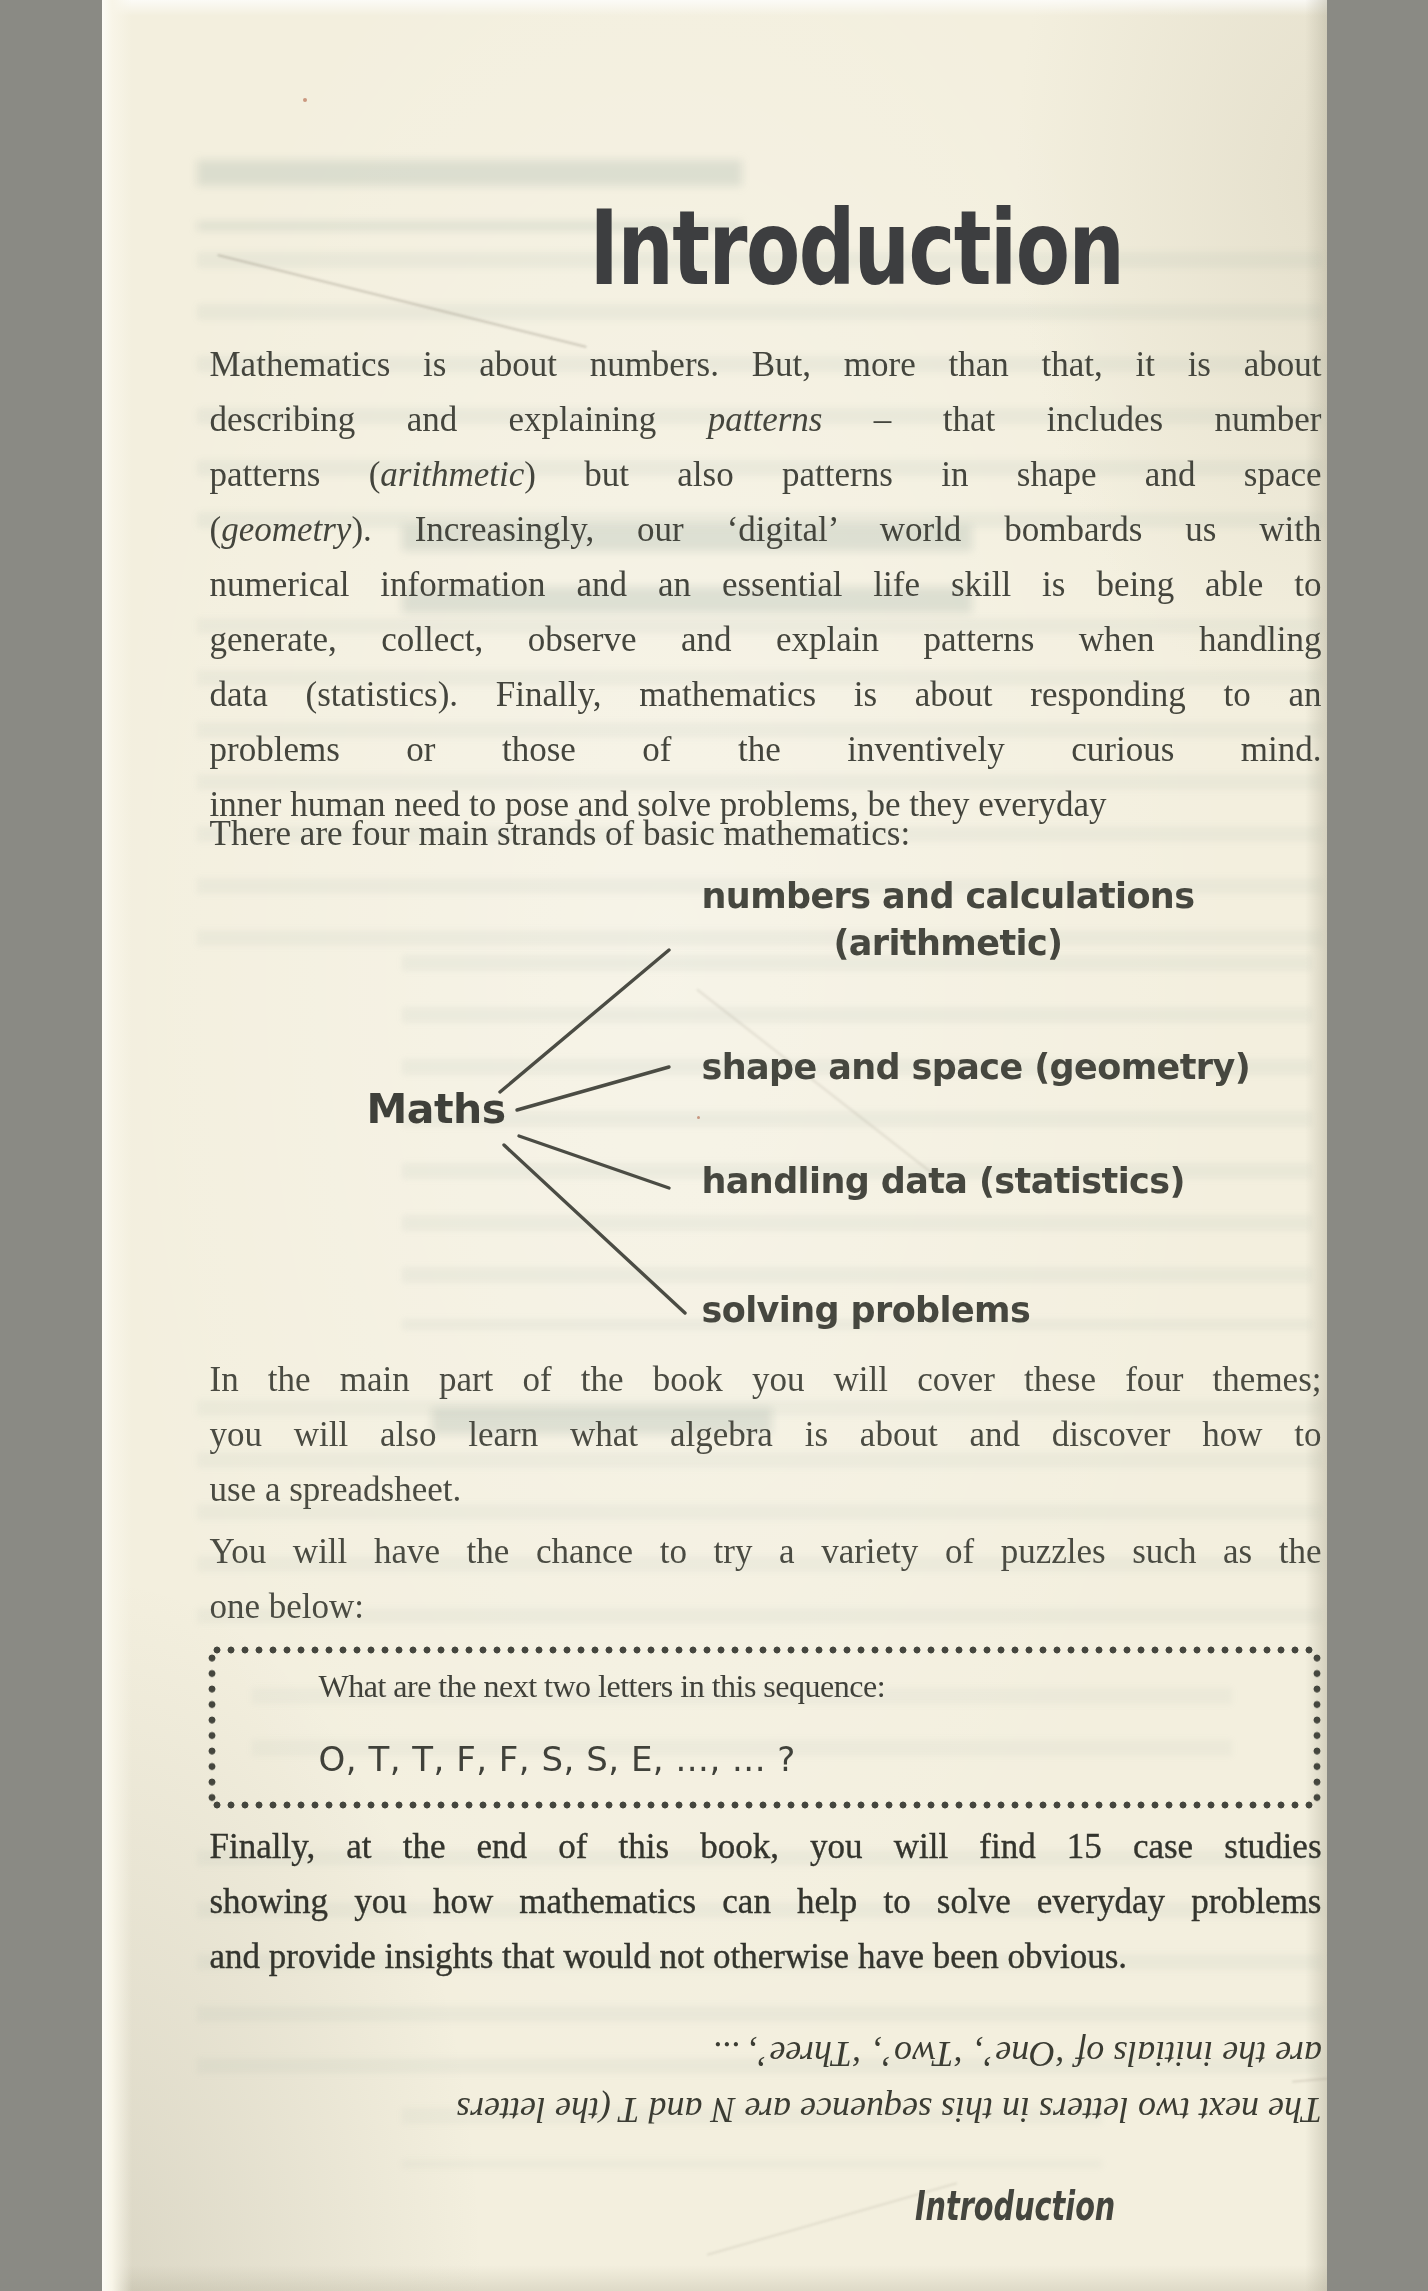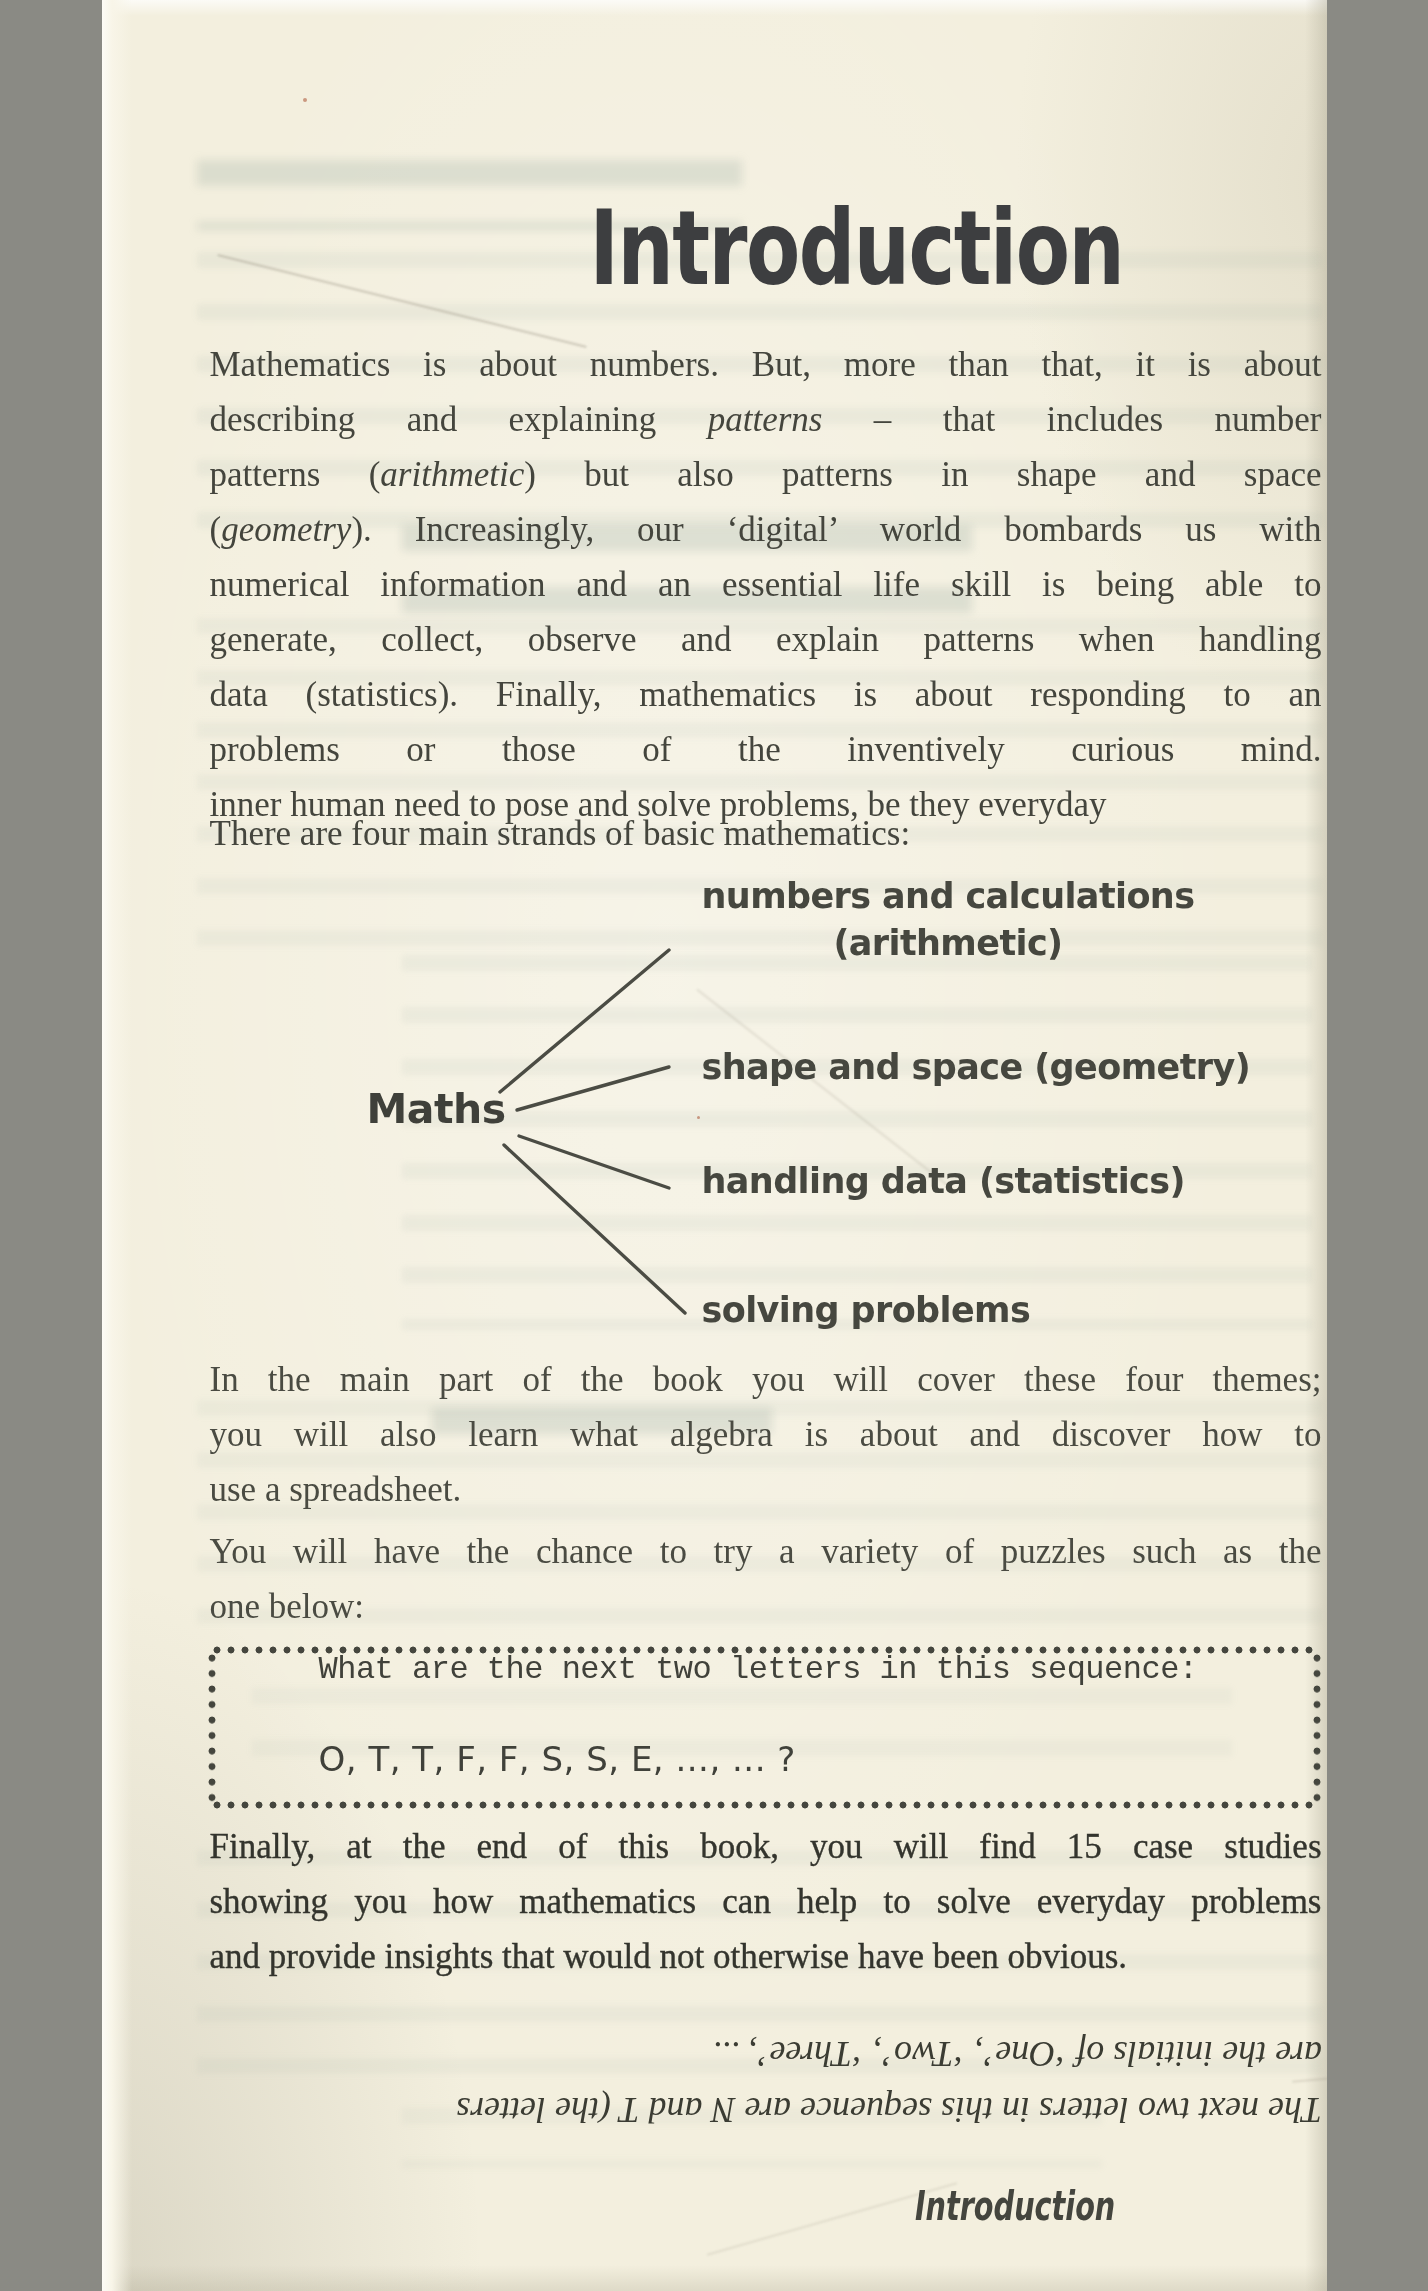--- a/index.html
+++ b/index.html
@@ -57,22 +57,22 @@
   
   .puzzle-box{left:105px;top:1645px;width:1115px;height:165px;}
   .dots-h{position:absolute;left:5px;right:5px;height:10px;
     background-image:radial-gradient(circle at 5px 5px,#45463e 3.1px,rgba(0,0,0,0) 3.8px);
     background-size:14px 10px;background-repeat:repeat-x;}
   .dots-top{top:0;} .dots-bottom{bottom:0;}
   .dots-v{position:absolute;top:8px;bottom:8px;width:10px;
     background-image:radial-gradient(circle at 5px 5px,#45463e 3.1px,rgba(0,0,0,0) 3.8px);
     background-size:10px 15.5px;background-repeat:repeat-y;}
   .dots-left{left:0;} .dots-right{right:0;}
-  .box-q{position:absolute;left:112px;top:6px;
-    font-family:Liberation Mono, monospace;font-size:32px;color:#40413a;letter-spacing:-.5px;}
+  .box-q{position:absolute;left:112px;top:23px;
+    font-family:Liberation Serif, serif;font-size:32px;color:#40413a;letter-spacing:-.5px;}
   .box-seq{position:absolute;left:112px;top:94px;
     font-family:"DejaVu Sans",sans-serif;font-size:34px;color:#40413a;letter-spacing:.5px;}
   
   .answer{left:108px;top:2026px;width:1112px;
     transform:rotate(180deg);
     font-style:italic;font-size:36px;line-height:56px;color:#3b3c33;}
   .answer .line{text-align:left;}
   
   .footer-label{right:211px;top:2186px;
     font-family:"DejaVu Sans",sans-serif;font-weight:bold;font-style:italic;

